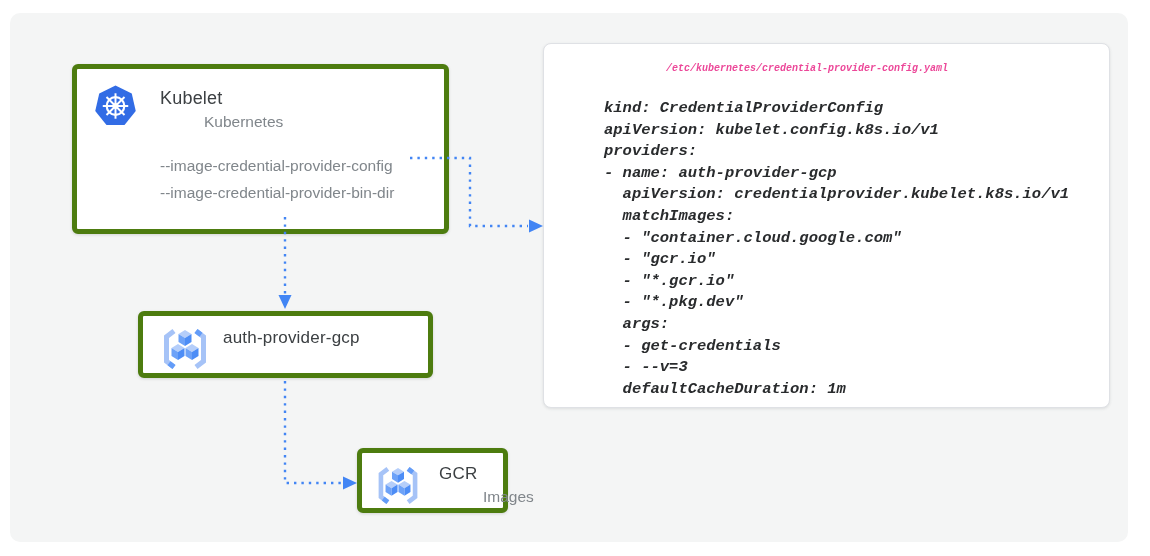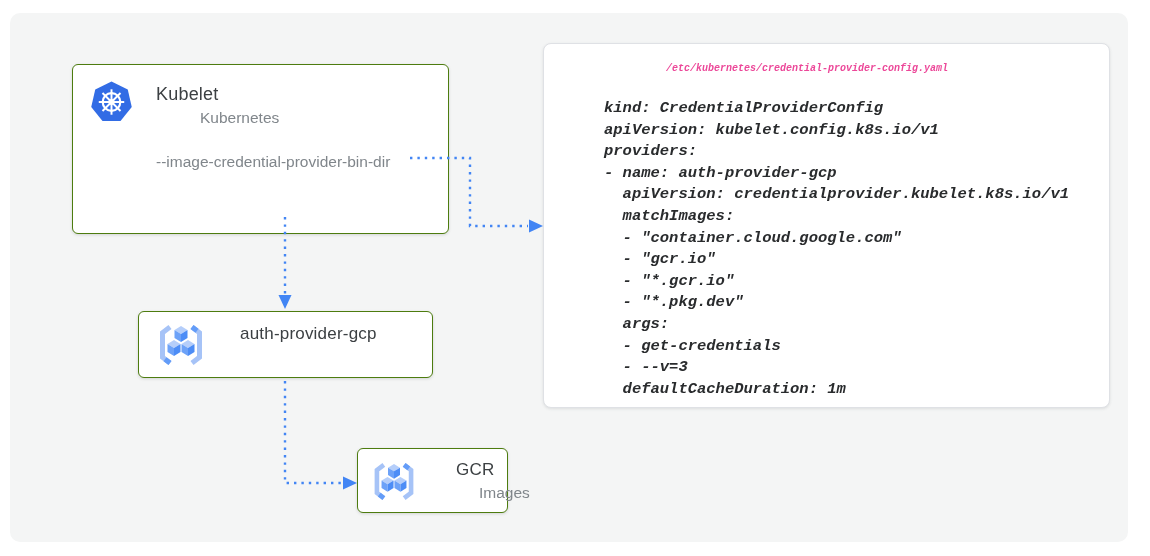--- a/index.html
+++ b/index.html
@@ -10,35 +10,35 @@
   }
   .canvas {
     position: absolute; left: 10px; top: 13px; width: 1118px; height: 529px;
     background: #f4f5f5; border-radius: 10px; z-index: 0;
   }
   .connectors {
     position: absolute; left: 0; top: 0; width: 1150px; height: 556px;
     z-index: 2; pointer-events: none;
   }
   .card {
-    position: absolute; background: #ffffff; border: 1px solid #4d7c0f;
+    position: absolute; background: #ffffff; border: 5px solid #4d7c0f;
     border-radius: 6px; box-shadow: 0 1px 3px rgba(60,64,67,.18); z-index: 1;
     box-sizing: border-box;
   }
   .card-kubelet { left: 72px; top: 64px; width: 377px; height: 170px; }
   .card-auth    { left: 138px; top: 311px; width: 295px; height: 67px; }
   .card-gcr     { left: 357px; top: 448px; width: 151px; height: 65px; }
   .node-icon { position: absolute; }
   .k8s-icon  { left: 15px; top: 14px; width: 47px; height: 47px; }
   .gcr-icon-auth { left: 16px; top: 10px; width: 52px; height: 46px; }
   .gcr-icon-gcr  { left: 12px; top: 11px; width: 48px; height: 43px; }
   .node-title {
     font-size: 18px; line-height: 24px; color: #3c4043; letter-spacing: .2px;
   }
-  .node-title.small { font-size: 17px; line-height: 23px; margin-left: 21px; }
+  .node-title.small { font-size: 17px; line-height: 23px; }
   .node-subtitle {
     font-size: 15.5px; line-height: 23px; color: #80868b; margin-left: 44px;
   }
   .kubelet-text { position: absolute; left: 83px; top: 17px; }
   .kubelet-flags { position: absolute; left: 83px; top: 83px; }
   .flag { font-size: 15.5px; line-height: 27px; color: #80868b; white-space: nowrap; }
   .auth-text { position: absolute; left: 80px; top: 10px; }
   .gcr-text  { position: absolute; left: 77px; top: 9px; }
   .code-panel {
     position: absolute; left: 543px; top: 43px; width: 567px; height: 365px;
@@ -90,20 +90,21 @@
       </g>
       <circle cx="24" cy="23.5" r="9" fill="none" stroke="#ffffff" stroke-width="2.2"></circle>
       <circle cx="24" cy="23.5" r="3.1" fill="#ffffff"></circle>
     </svg>
   </span>
   <div class="kubelet-text">
     <div class="node-title">Kubelet</div>
     <div class="node-subtitle">Kubernetes</div>
   </div>
   <div class="kubelet-flags">
+    <div class="flag">--image-credential-provider-config</div>
     <div class="flag">--image-credential-provider-bin-dir</div>
   </div>
 </div>
 
 <div class="card card-auth">
   <span class="node-icon gcr-icon-auth">
     <svg viewBox="0 0 52 46" width="52" height="46" xmlns="http://www.w3.org/2000/svg">
       <g fill="none" stroke-width="5" stroke-linecap="butt">
         <path d="M15 5 L7.5 10.8 V35.2 L15 41" stroke="#a6c3f7"></path>
         <path d="M37 5 L44.5 10.8 V35.2 L37 41" stroke="#a6c3f7"></path>

